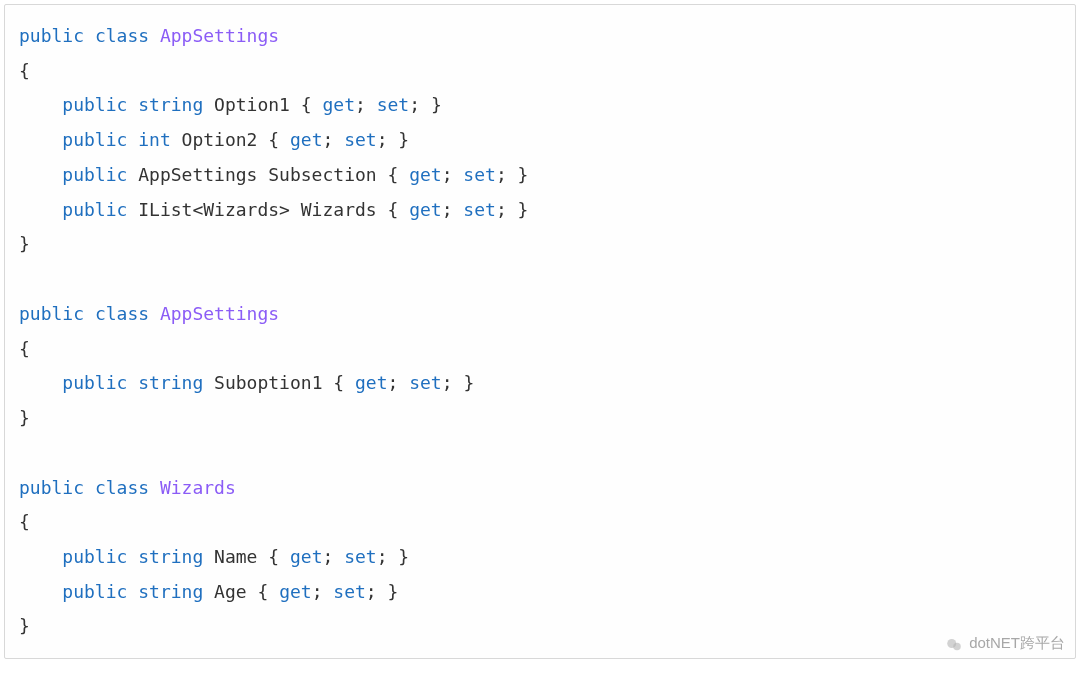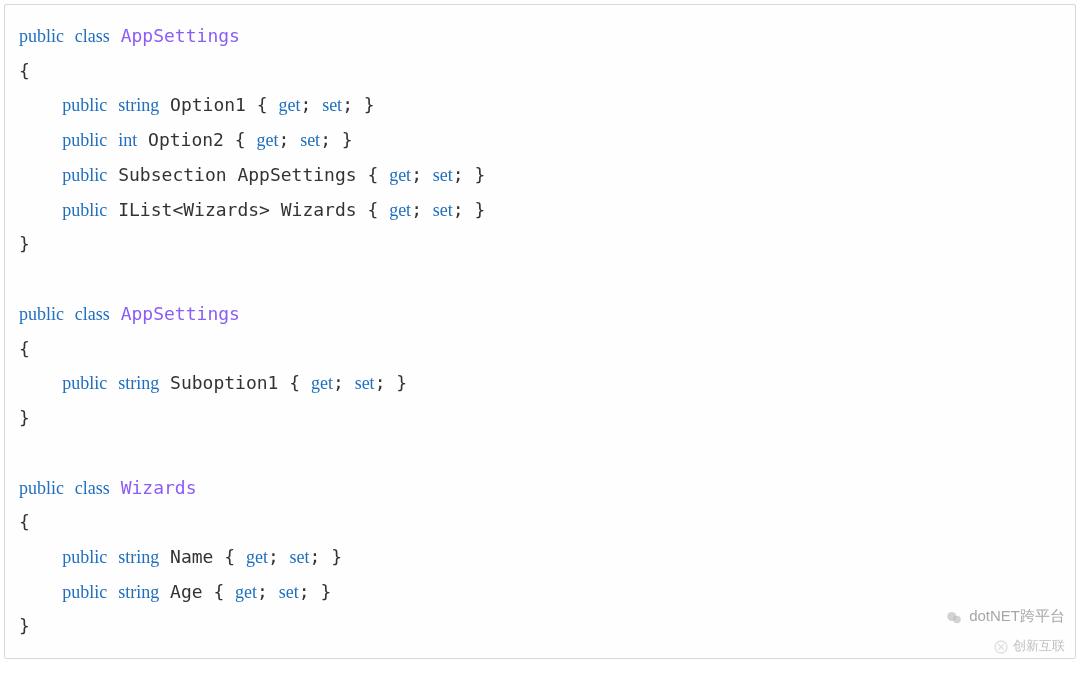--- a/index.html
+++ b/index.html
@@ -16,21 +16,21 @@
     background: #fefefe;
     padding: 14px 14px 14px 14px;
     border-radius: 2px;
     position: relative;
     overflow: hidden;
   }
   pre {
     margin: 0;
     white-space: pre;
   }
-  .kw { color: #1f6fbf; font-family: Liberation Serif, serif; } 
+  .kw { color: #1f6fbf; } 
   .ty { color: #8b5cf6; } 
   .pl { color: #333; }    
   .watermark-area {
     position: absolute;
     right: 10px;
     bottom: 0;
     text-align: left;
     pointer-events: none;
   }
   .wm-line1 {
@@ -64,21 +64,21 @@
   }
 </style>
 </head>
 <body>
 
 <div class="code-box">
   <pre id="code-pre"><span class="kw">public</span><span class="pl"> </span><span class="kw">class</span><span class="pl"> </span><span class="ty">AppSettings</span>
 <span class="pl">{</span>
 <span class="pl">    </span><span class="kw">public</span><span class="pl"> </span><span class="kw">string</span><span class="pl"> Option1 { </span><span class="kw">get</span><span class="pl">; </span><span class="kw">set</span><span class="pl">; }</span>
 <span class="pl">    </span><span class="kw">public</span><span class="pl"> </span><span class="kw">int</span><span class="pl"> Option2 { </span><span class="kw">get</span><span class="pl">; </span><span class="kw">set</span><span class="pl">; }</span>
-<span class="pl">    </span><span class="kw">public</span><span class="pl"> Subsection AppSettings { </span><span class="kw">get</span><span class="pl">; </span><span class="kw">set</span><span class="pl">; }</span>
+<span class="pl">    </span><span class="kw">public</span><span class="pl"> AppSettings Subsection { </span><span class="kw">get</span><span class="pl">; </span><span class="kw">set</span><span class="pl">; }</span>
 <span class="pl">    </span><span class="kw">public</span><span class="pl"> IList&lt;Wizards&gt; Wizards { </span><span class="kw">get</span><span class="pl">; </span><span class="kw">set</span><span class="pl">; }</span>
 <span class="pl">}</span>
 <span class="pl"></span>
 <span class="kw">public</span><span class="pl"> </span><span class="kw">class</span><span class="pl"> </span><span class="ty">AppSettings</span>
 <span class="pl">{</span>
 <span class="pl">    </span><span class="kw">public</span><span class="pl"> </span><span class="kw">string</span><span class="pl"> Suboption1 { </span><span class="kw">get</span><span class="pl">; </span><span class="kw">set</span><span class="pl">; }</span>
 <span class="pl">}</span>
 <span class="pl"></span>
 <span class="kw">public</span><span class="pl"> </span><span class="kw">class</span><span class="pl"> </span><span class="ty">Wizards</span>
 <span class="pl">{</span>
@@ -89,23 +89,14 @@
   <div class="watermark-area">
     <div class="wm-line1">
       <span class="wm-chat-icon">
         <svg viewBox="0 0 24 24" fill="rgba(120,120,120,0.6)">
             <circle cx="9" cy="10" r="6"></circle>
             <circle cx="16" cy="14" r="5"></circle>
           </svg>
       </span>
       <span>dotNET跨平台</span>
     </div>
-    <div class="wm-line2">
-      <span class="wm-cx-icon">
-        <svg viewBox="0 0 24 24" fill="none" stroke="rgba(140,140,140,0.55)" stroke-width="2">
-            <circle cx="12" cy="12" r="9"></circle>
-            <path d="M8 8l8 8M16 8l-8 8"></path>
-          </svg>
-      </span>
-      <span>创新互联</span>
-    </div>
   </div>
 </div>
 
 </body></html>

